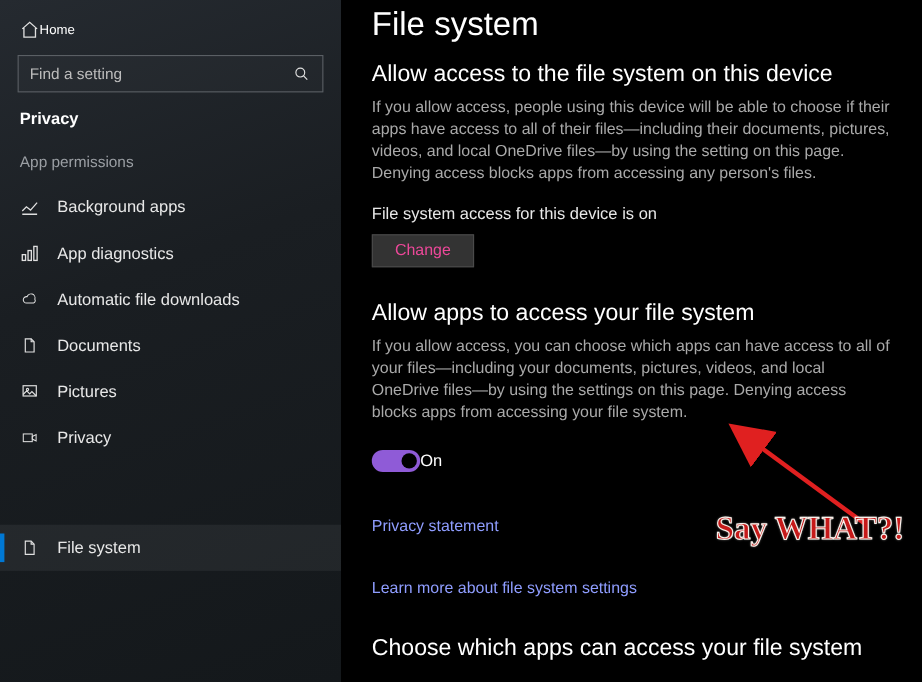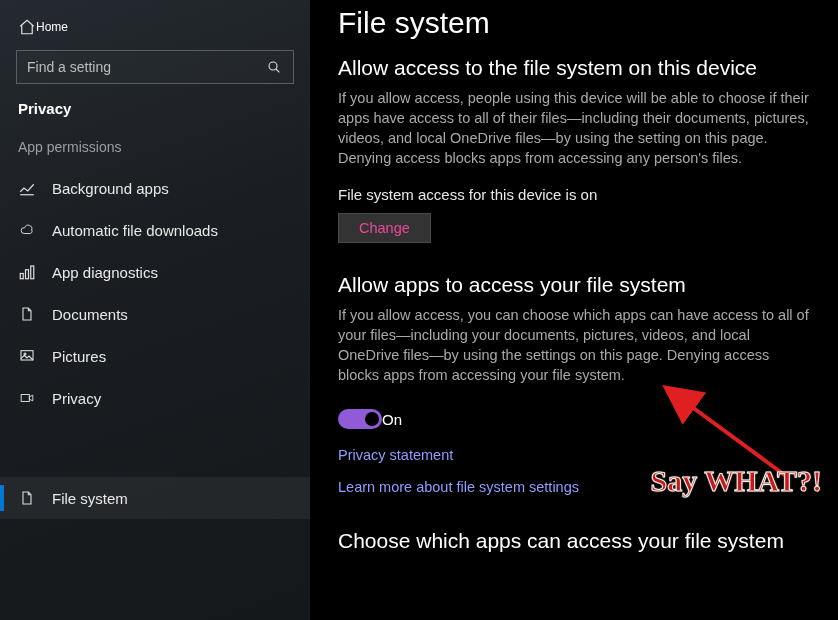--- a/index.html
+++ b/index.html
@@ -25,21 +25,21 @@
   h1.page-title { font-weight:300; font-size:30px; padding:6px 0 16px 0; }
   h2.sect { font-weight:400; font-size:21px; padding-bottom:8px; }
   p.body { color:#a9a9a9; font-size:14.5px; line-height:1.38; max-width: 480px; padding-bottom:18px; }
   .status-line { font-size:15px; color:#e8e8e8; padding-bottom:10px; }
   .btn { display:inline-block; background:#333333; border:1px solid #4a4a4a; color:#ec4899; font-size:14.5px; padding:6px 20px; cursor:pointer; }
   .block-gap { height:30px; }
   .toggle-row { display:flex; align-items:center; padding:6px 0 14px 0; }
   .toggle { width:44px; height:20px; border-radius:10px; background:#8f5bd7; position:relative; }
   .toggle::after { content:""; position:absolute; right:3px; top:3px; width:14px; height:14px; border-radius:50%; background:#000; }
   .toggle-label { font-size:15px; }
-  a.link { color:#8f9dff; font-size:14.5px; text-decoration:none; display:inline-block; padding:4px 0; }
+  a.link { color:#8f9dff; font-size:14.5px; text-decoration:none; display:inline-block; padding:4px 0;margin-top:24px; }
   
   .annotation { position:absolute; right:12px; top:380px; pointer-events:none; }
   .say { font-family: Georgia, "Times New Roman", serif; font-weight:700; font-size:30px; color:#c61a1a; -webkit-text-stroke: 1px #f7f2ec; text-shadow: 0 0 2px #f7f2ec; position:absolute; top:84px; right:4px; white-space:nowrap; }
 </style>
 </head>
 <body>
 
 <div class="app">
 
   <div class="sidebar">
@@ -73,36 +73,36 @@
         <svg viewBox="0 0 24 24" width="18" height="18" fill="none" stroke="currentColor" stroke-width="1.6">
             <polyline points="3 17 8 12 13 16 21 7"></polyline>
             <line x1="3" y1="21" x2="21" y2="21"></line>
           </svg>
       </span>
       <span>Background apps</span>
     </div>
 
     <div class="nav-item">
       <span class="icon">
-        <svg viewBox="0 0 24 24" width="18" height="14" fill="none" stroke="currentColor" stroke-width="1.6">
-            <path d="M7 18a5 5 0 1 1 1-9.9A6 6 0 0 1 20 12a4 4 0 0 1-2 6H7z"></path>
-          </svg>
-      </span>
-      <span>Automatic file downloads</span>
-    </div>
-
-    <div class="nav-item">
-      <span class="icon">
         <svg viewBox="0 0 24 24" width="18" height="18" fill="none" stroke="currentColor" stroke-width="1.6">
             <rect x="3" y="14" width="4" height="7"></rect>
             <rect x="10" y="9" width="4" height="12"></rect>
             <rect x="17" y="4" width="4" height="17"></rect>
           </svg>
       </span>
       <span>App diagnostics</span>
+    </div>
+
+    <div class="nav-item">
+      <span class="icon">
+        <svg viewBox="0 0 24 24" width="18" height="14" fill="none" stroke="currentColor" stroke-width="1.6">
+            <path d="M7 18a5 5 0 1 1 1-9.9A6 6 0 0 1 20 12a4 4 0 0 1-2 6H7z"></path>
+          </svg>
+      </span>
+      <span>Automatic file downloads</span>
     </div>
 
     <div class="nav-item">
       <span class="icon">
         <svg viewBox="0 0 24 24" width="16" height="18" fill="none" stroke="currentColor" stroke-width="1.6">
             <path d="M6 3h8l4 4v14H6z"></path>
             <path d="M14 3v4h4"></path>
           </svg>
       </span>
       <span>Documents</span>

